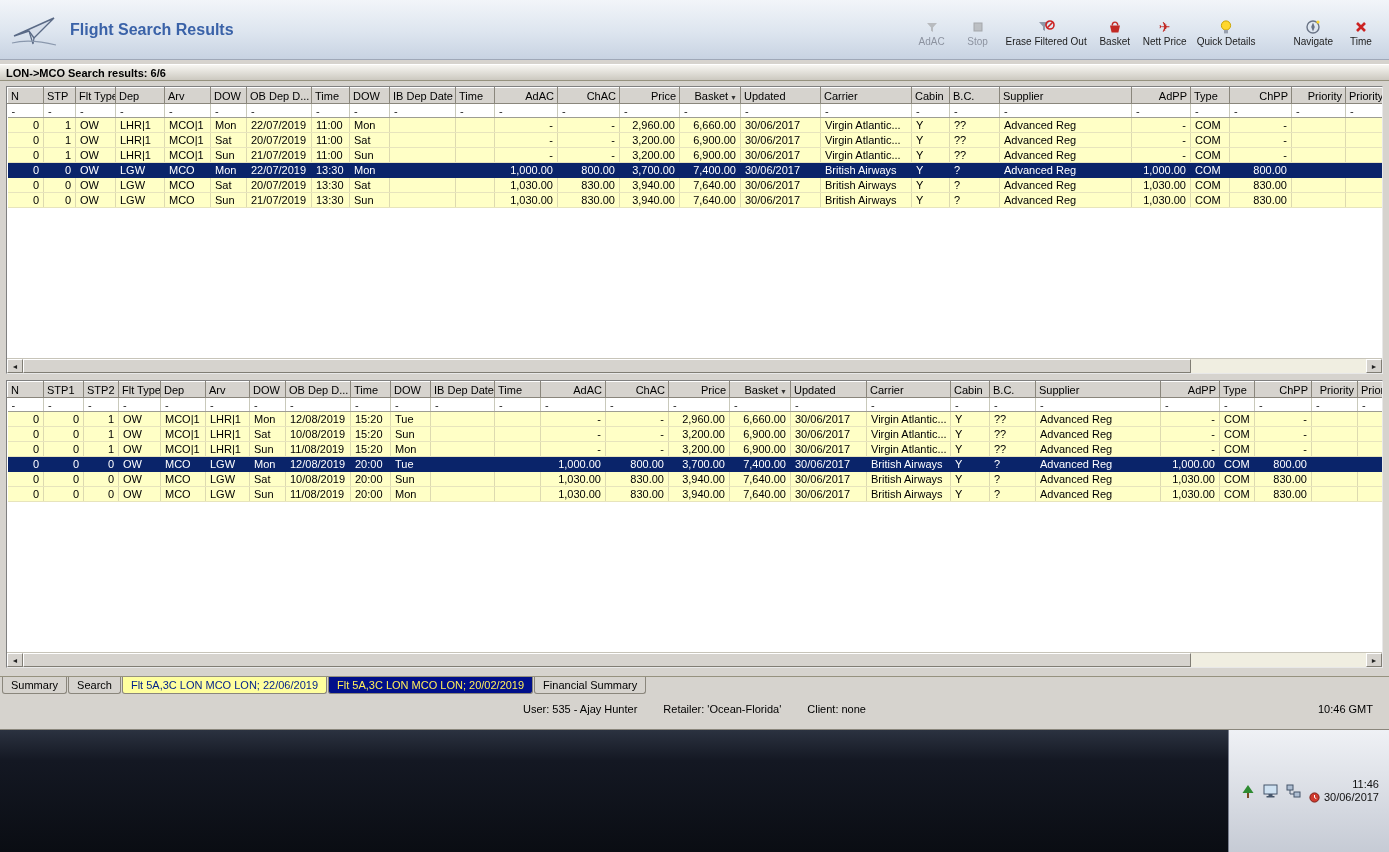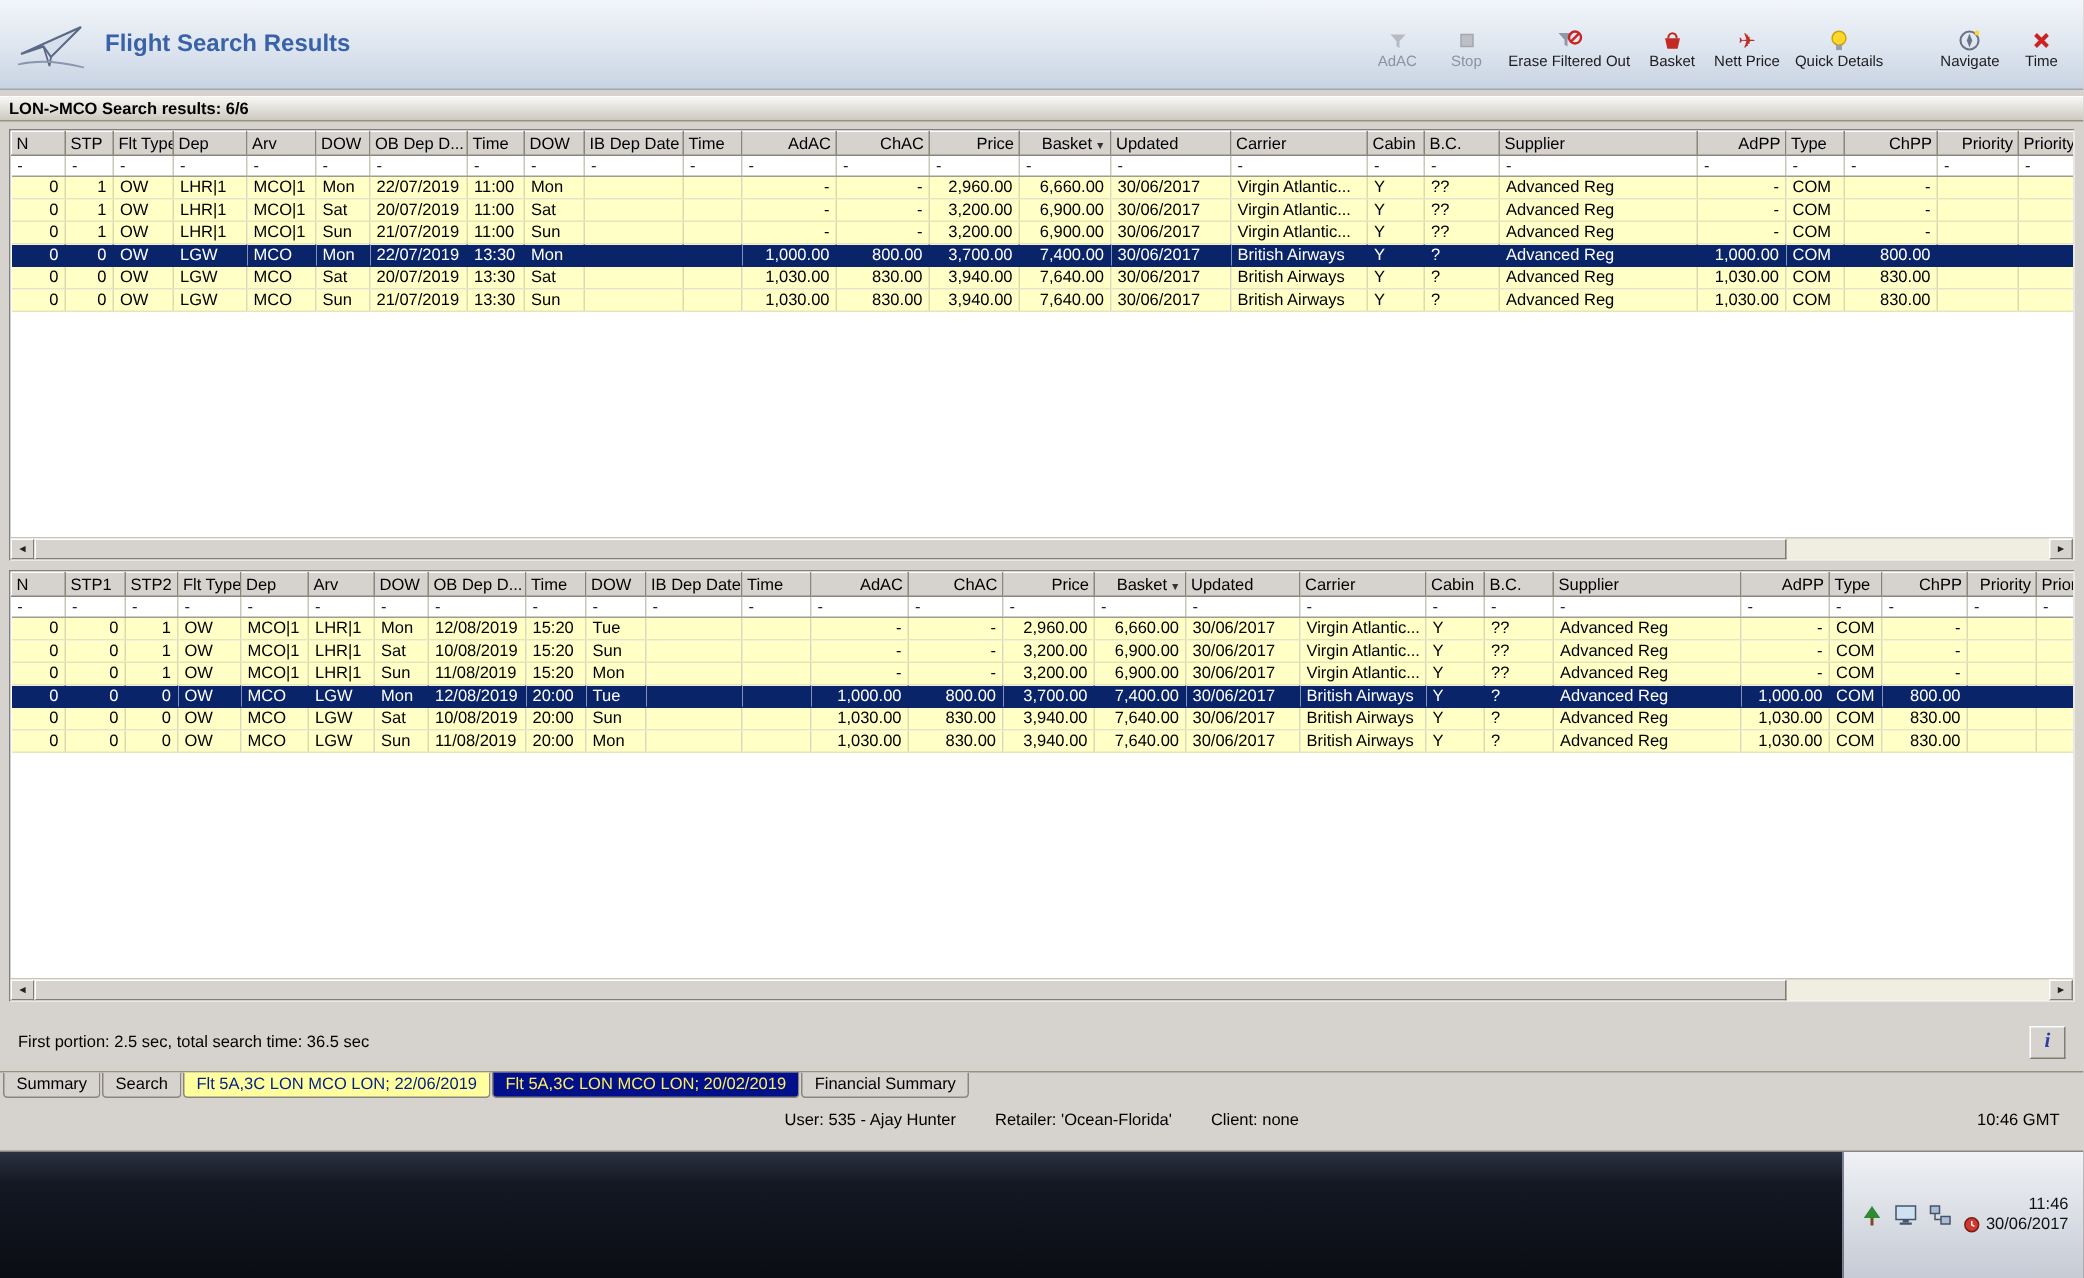--- a/index.html
+++ b/index.html
@@ -687,24 +687,20 @@
       </div>
     <div class="hscroll">
       <div class="sbtn">◄</div>
       <div class="strack">
           <div class="sthumb"></div>
         </div>
       <div class="sbtn">►</div>
     </div>
   </div>
 
-  <div class="status-row">
-    <span>First portion: 2.5 sec, total search time: 36.5 sec</span>
-    <div class="info-btn">i</div>
-  </div>
 
   <div class="bottom-tabs">
     <div class="btab">Summary</div>
     <div class="btab">Search</div>
     <div class="btab yellow">Flt 5A,3C LON MCO LON; 22/06/2019</div>
     <div class="btab navy">Flt 5A,3C LON MCO LON; 20/02/2019</div>
     <div class="btab">Financial Summary</div>
   </div>
 
   <div class="user-row">

